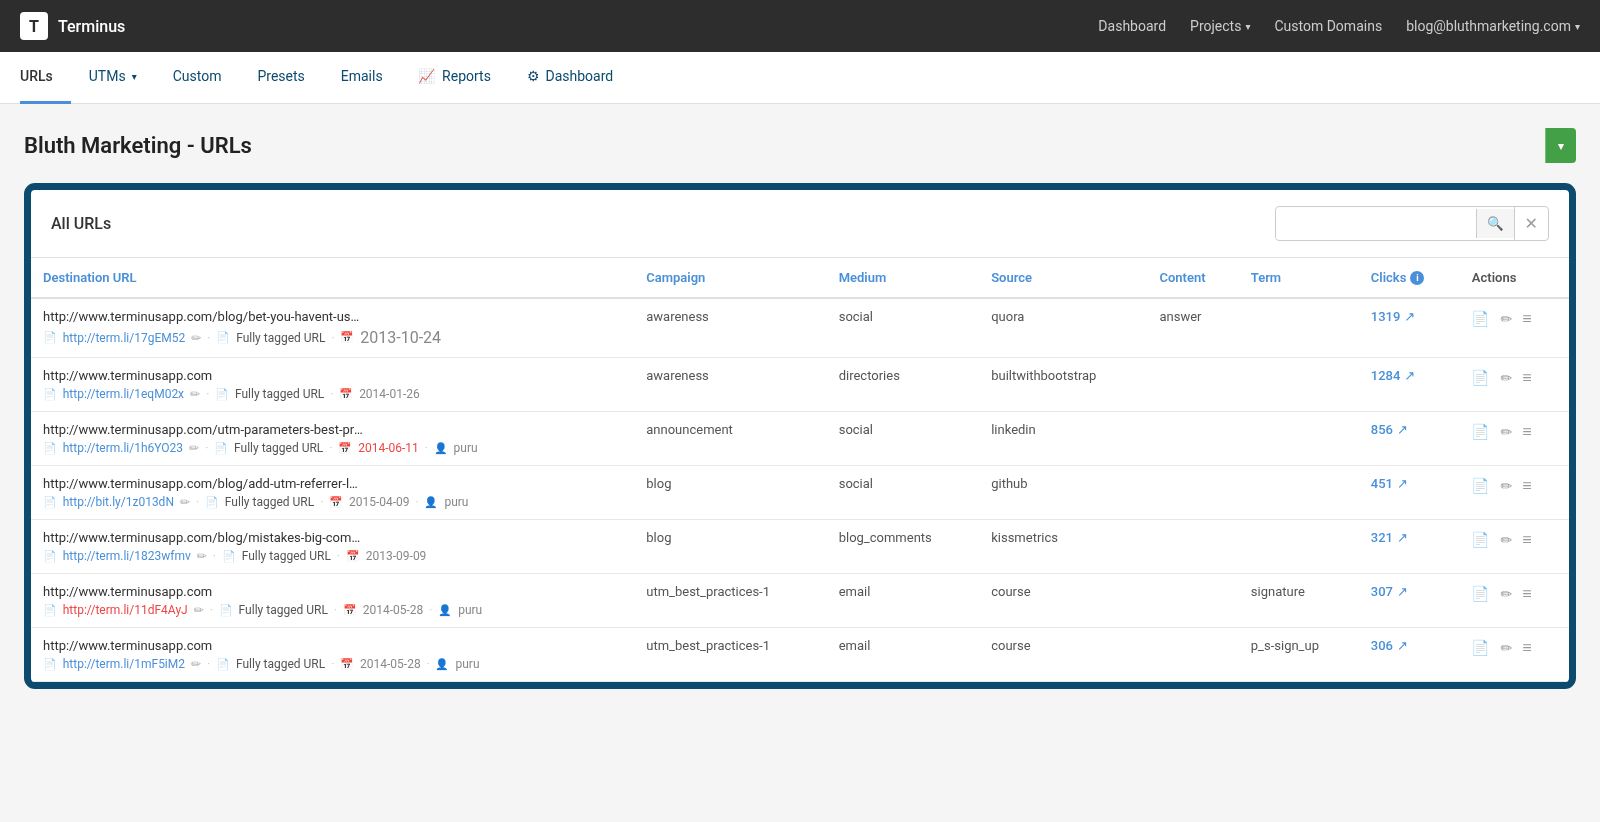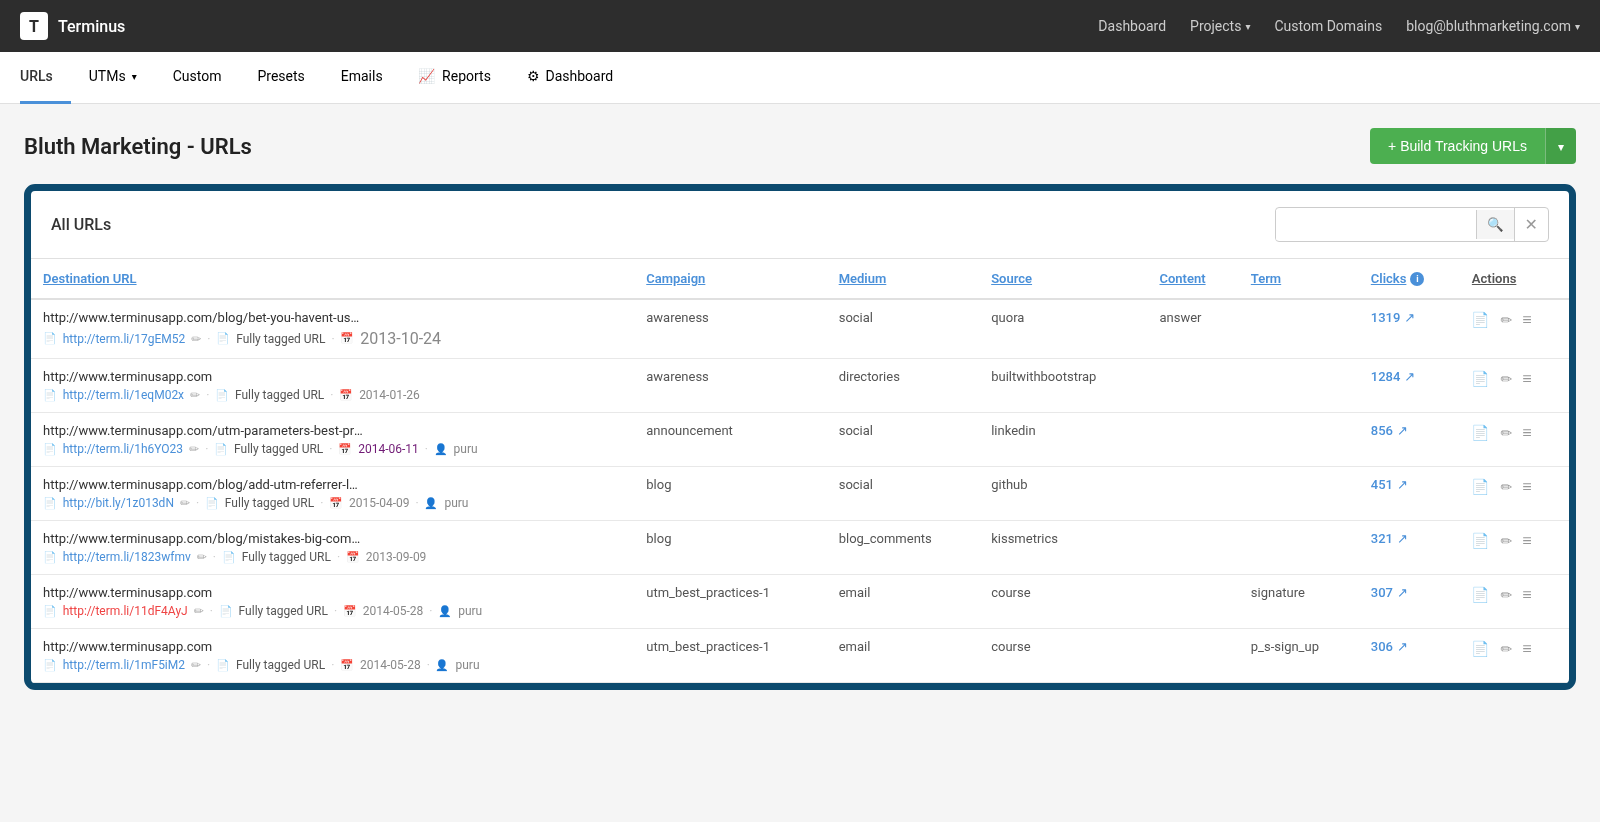--- a/index.html
+++ b/index.html
@@ -60,21 +60,21 @@
       height: 52px;
       gap: 0;
     }
     .sec-nav .tab {
       padding: 0 18px;
       height: 52px;
       display: flex;
       align-items: center;
       cursor: pointer;
       font-size: 14px;
-      color: #000000;
+      color: #0c4a6e;
       border-bottom: 3px solid transparent;
       gap: 6px;
     }
     .sec-nav .tab.active {
       color: #333;
       border-bottom: 3px solid #4a90d9;
       font-weight: 500;
     }
     .sec-nav .tab:first-child { padding-left: 0; }
 
@@ -180,21 +180,20 @@
     .url-table thead tr {
       border-bottom: 2px solid #e0e0e0;
     }
     .url-table th {
       padding: 12px 12px;
       text-align: center;
       font-size: 13px;
       font-weight: 600;
       color: #4a90d9;
       cursor: pointer;
-      text-decoration: underline;
     }
     .url-table th.actions-col {
       color: #555;
       cursor: default;
     }
     .url-table th .th-inner {
       display: flex;
       align-items: center;
       gap: 4px;
     }
@@ -306,21 +305,20 @@
   </div>
   <div class="tab">
     <span style="font-size:14px;">⚙</span>
     <span>Dashboard</span>
   </div>
 </nav>
 
 <div class="page-header">
   <h1 class="page-title">Bluth Marketing - URLs</h1>
   <div class="btn-group">
-    <button class="btn-primary">+ Build Tracking URLs</button>
     <button class="btn-dropdown">
       <span style="font-size:12px;">▾</span>
     </button>
   </div>
 </div>
 
 <div class="main-content">
   <div class="card">
 
     <div class="card-header">
@@ -456,21 +454,21 @@
     <div class="dest-url">http://www.terminusapp.com/utm-parameters-best-practices/</div>
     <div class="url-meta">
                 <span style="color:#999;font-size:11px;">📄</span>
     <a href="#" style="color:#4a90d9;font-size:12px;text-decoration:none;">http://term.li/1h6YO23</a>
     <span style="color:#aaa;cursor:pointer;font-size:12px;">✏</span>
     <span class="dot">·</span>
     <span style="color:#aaa;font-size:11px;">📄</span>
     <span style="color:#555;font-size:12px;">Fully tagged URL</span>
     <span class="dot">·</span>
     <span style="color:#aaa;font-size:11px;">📅</span>
-    <span style="color:#701a75;font-size:12px;">2014-06-11</span>
+    <span style="color:#ef4444;font-size:12px;">2014-06-11</span>
                 <span class="dot">·</span>
       <span style="color:#aaa;font-size:11px;">👤</span>
       <span style="color:#888;font-size:12px;">puru</span>
               </div>
   </td>
             <td class="campaign-col">announcement</td>
             <td class="medium-col">social</td>
             <td class="source-col">linkedin</td>
             <td class="content-col"></td>
             <td class="term-col"></td>

